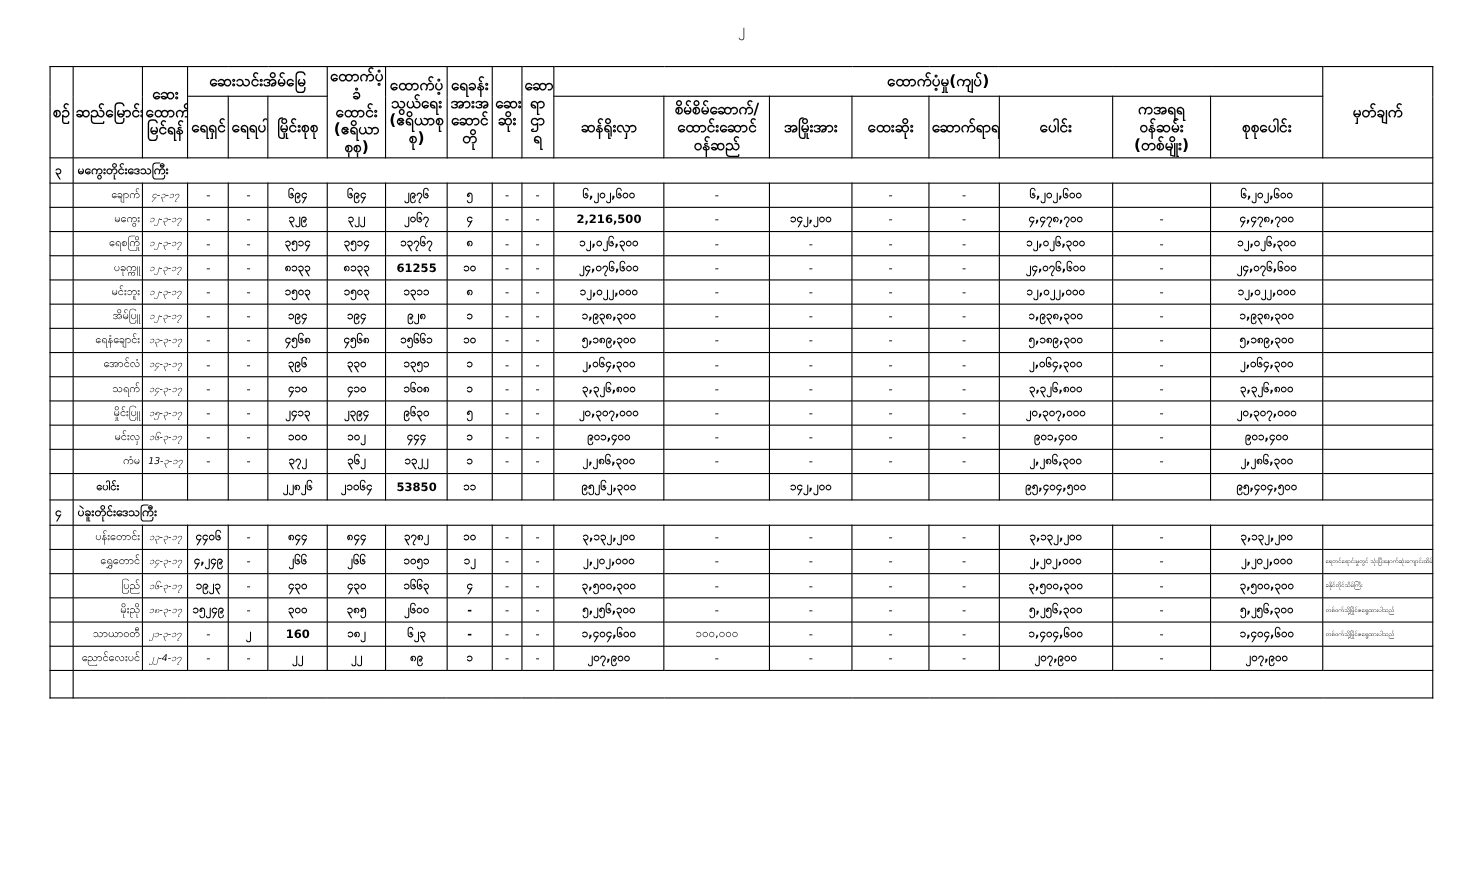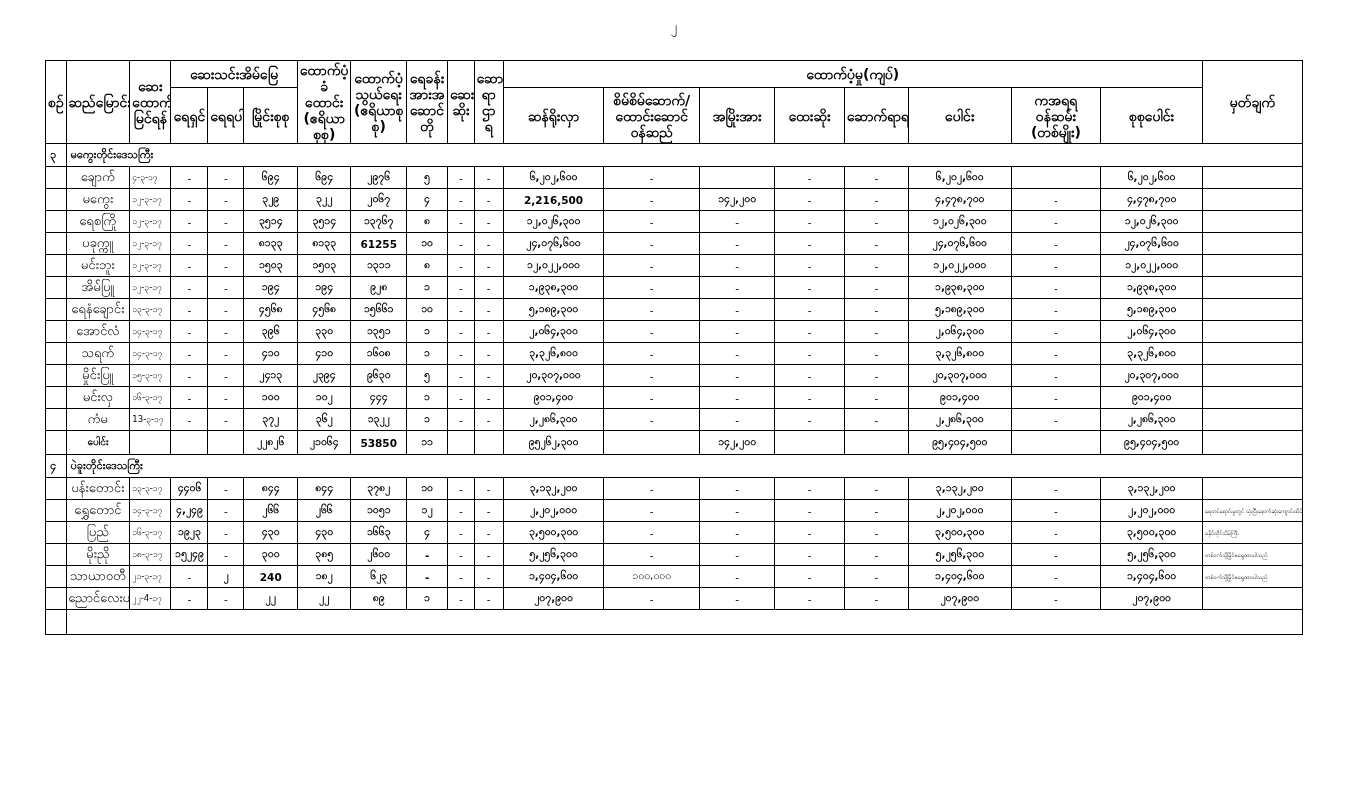--- a/index.html
+++ b/index.html
@@ -64,27 +64,28 @@
   td.num {
     text-align: center;
     font-size: 10.5px;
   }
   td.numb {
     text-align: center;
     font-size: 10.5px;
     font-weight: bold;
   }
   td.nm {
+    text-align: right;
+    font-size: 10px;
+    padding-left: 3px;
+  }
+  td.dt {
     text-align: center;
-    font-size: 13px;
-    padding-left: 3px;
-  }
-  td.dt {
-    text-align: left;
     font-size: 8.5px;
+    font-style: italic;
   }
   td.note {
     text-align: left;
     font-size: 5.5px;
     line-height: 1.1;
     white-space: normal;
     padding: 0 2px;
   }
   tr.datarow td {
     height: 19px;
@@ -595,21 +596,21 @@
           <td class="numb">၅,၂၅၆,၃၀၀</td>
           <td class="note">တစ်ဝက်သို့မြိုင်ဇရွေထားပါသည်</td>
         </tr>
 
         <tr class="datarow">
             <td></td>
           <td class="nm">သာယာဝတီ</td>
           <td class="dt">၂၁-၃-၁၇</td>
           <td class="num">-</td>
           <td class="numb">၂</td>
-          <td class="numb">240</td>
+          <td class="numb">160</td>
           <td class="numb">၁၈၂</td>
           <td class="numb">၆၂၃</td>
           <td class="numb">-</td>
           <td class="num">-</td>
           <td class="num">-</td>
           <td class="numb">၁,၄၀၄,၆၀၀</td>
           <td class="num">၁၀၀,၀၀၀</td>
           <td class="num">-</td>
           <td class="num">-</td>
           <td class="num">-</td>

